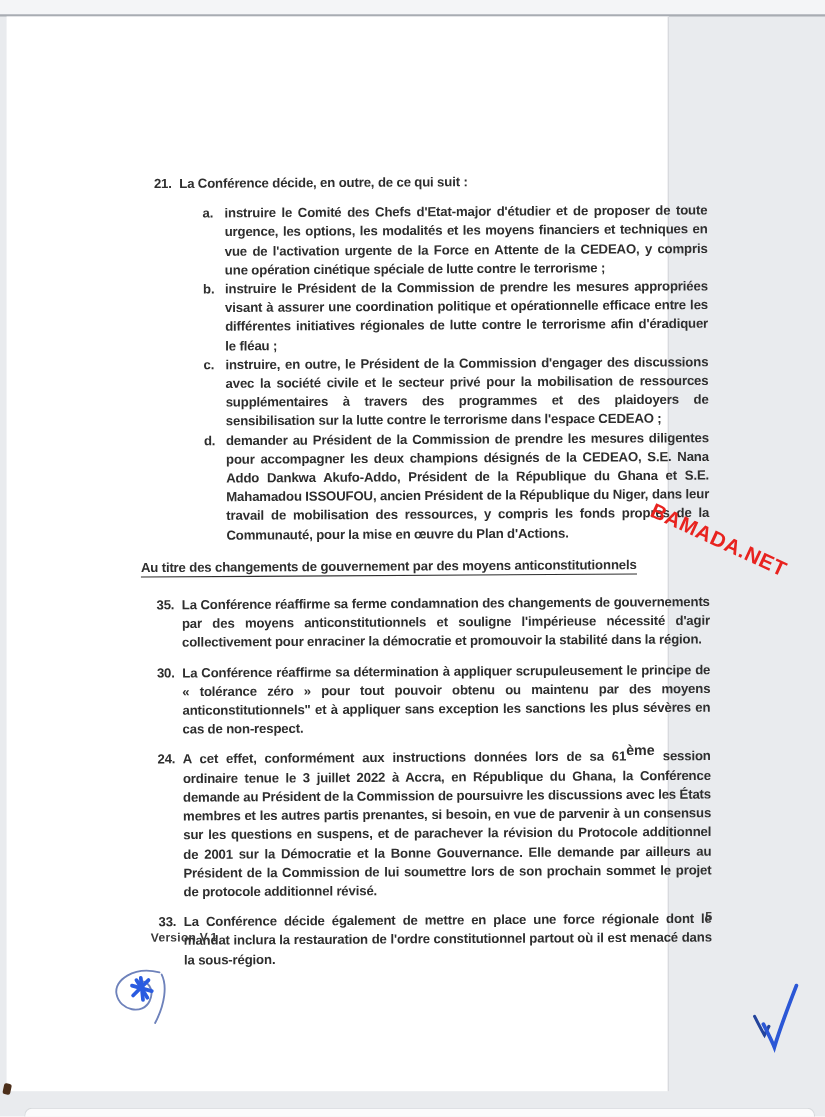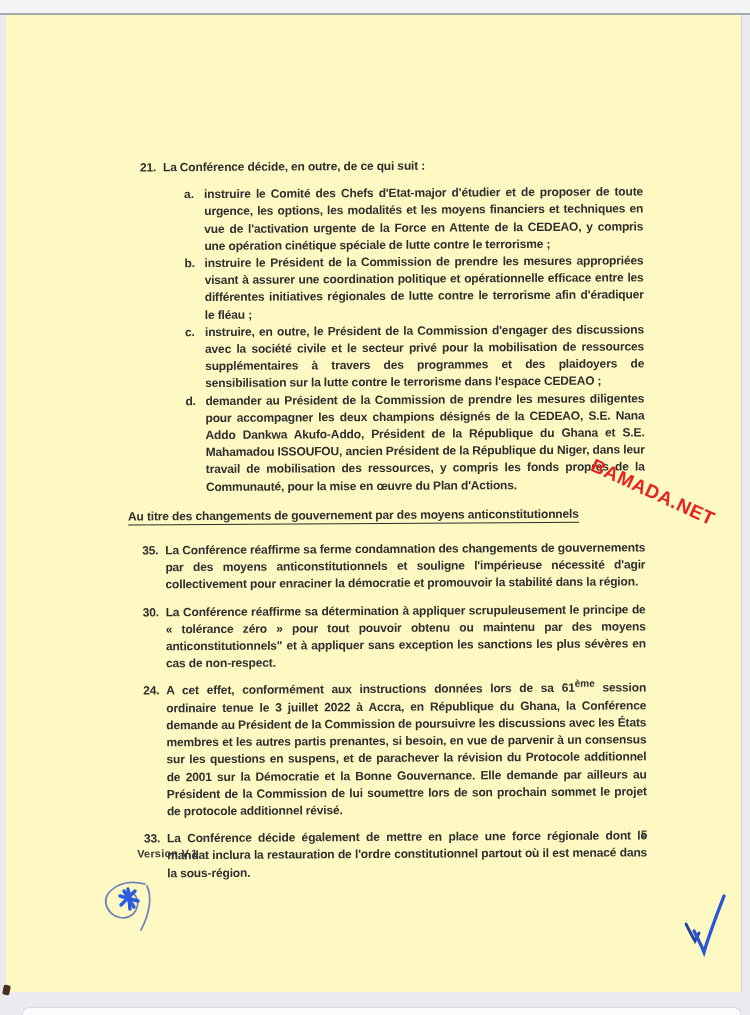--- a/index.html
+++ b/index.html
@@ -5,39 +5,39 @@
   * { margin:0; padding:0; box-sizing:border-box; }
   html,body { width:750px; height:1015px; overflow:hidden; }
   body { background:#e9ebee; font-family:"Liberation Sans", sans-serif; }
 
   .stage { position:relative; width:750px; height:1015px; }
 
   .backdrop-top { position:absolute; top:0; left:0; width:750px; height:13px; background:#f4f5f7; }
   .backdrop-topline { position:absolute; top:13px; left:0; width:750px; height:2px; background:#a8acb2; }
 
   .page {
-    position:absolute; top:15px; left:6px; width:736px; height:977px;
-    background:#fef9c3; border-right:1px solid #cfd2d6;
+    position:absolute; top:15px; left:6px; width:602px; height:977px;
+    background:#ffffff; border-right:1px solid #cfd2d6;
   }
 
   .tilt { position:absolute; inset:0; transform:rotate(-0.35deg); transform-origin:50% 0; }
 
   .content {
     position:absolute; left:156px; top:143px; width:480px;
     font-size:12px; line-height:17.2px; font-weight:600;
     color:#2e2e2e; letter-spacing:-0.15px; text-align:justify;
   }
 
   .para { position:relative; margin-bottom:10px; }
   .para .num { position:absolute; left:-23px; top:0; }
   .sublist { margin-left:41px; margin-bottom:1px; }
   .sub { position:relative; }
   .sub .letter { position:absolute; left:-20px; top:0; }
   .b { font-weight:800; }
-  sup { font-size:10px; line-height:0; vertical-align:super; letter-spacing:0; }
+  sup { font-size:13px; line-height:0; vertical-align:super; letter-spacing:0; }
 
   .heading { margin:12px 0 17px -37px; font-weight:800; text-align:left; }
   .heading .hl { border-bottom:1.6px solid #2e2e2e; padding-bottom:1px; }
 
   .pageno { position:absolute; left:630px; top:815px; font-size:11.5px; font-weight:600; color:#3a3a3a; }
   .version { position:absolute; left:126px; top:831px; font-size:11px; font-weight:600; color:#3a3a3a; letter-spacing:0.2px; }
 
   .watermark {
     position:absolute; left:588px; top:441px; z-index:5;
     font-size:19px; font-weight:800; letter-spacing:0.6px; white-space:nowrap;

